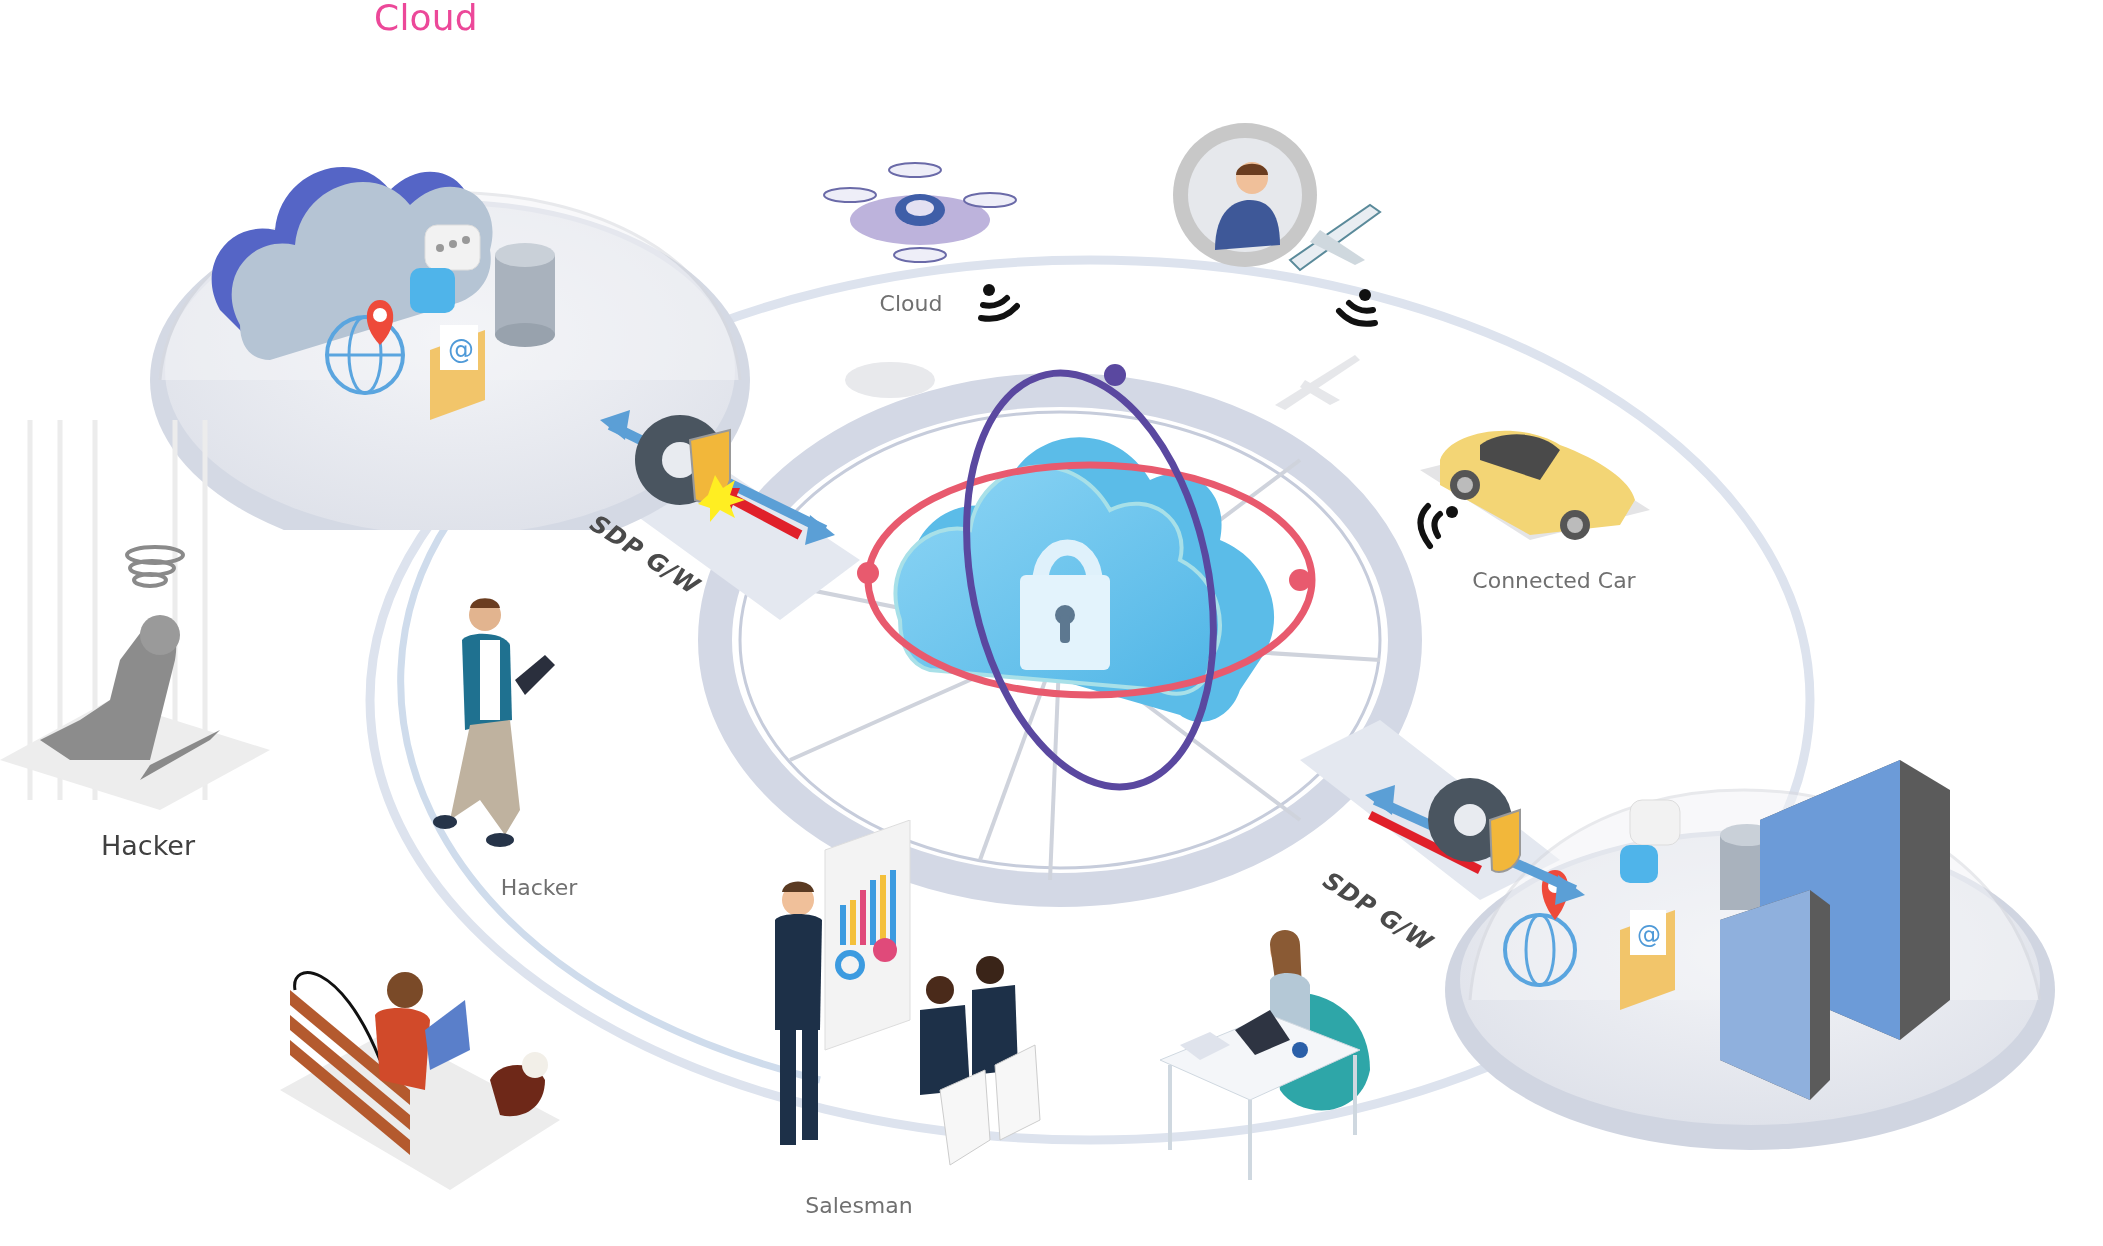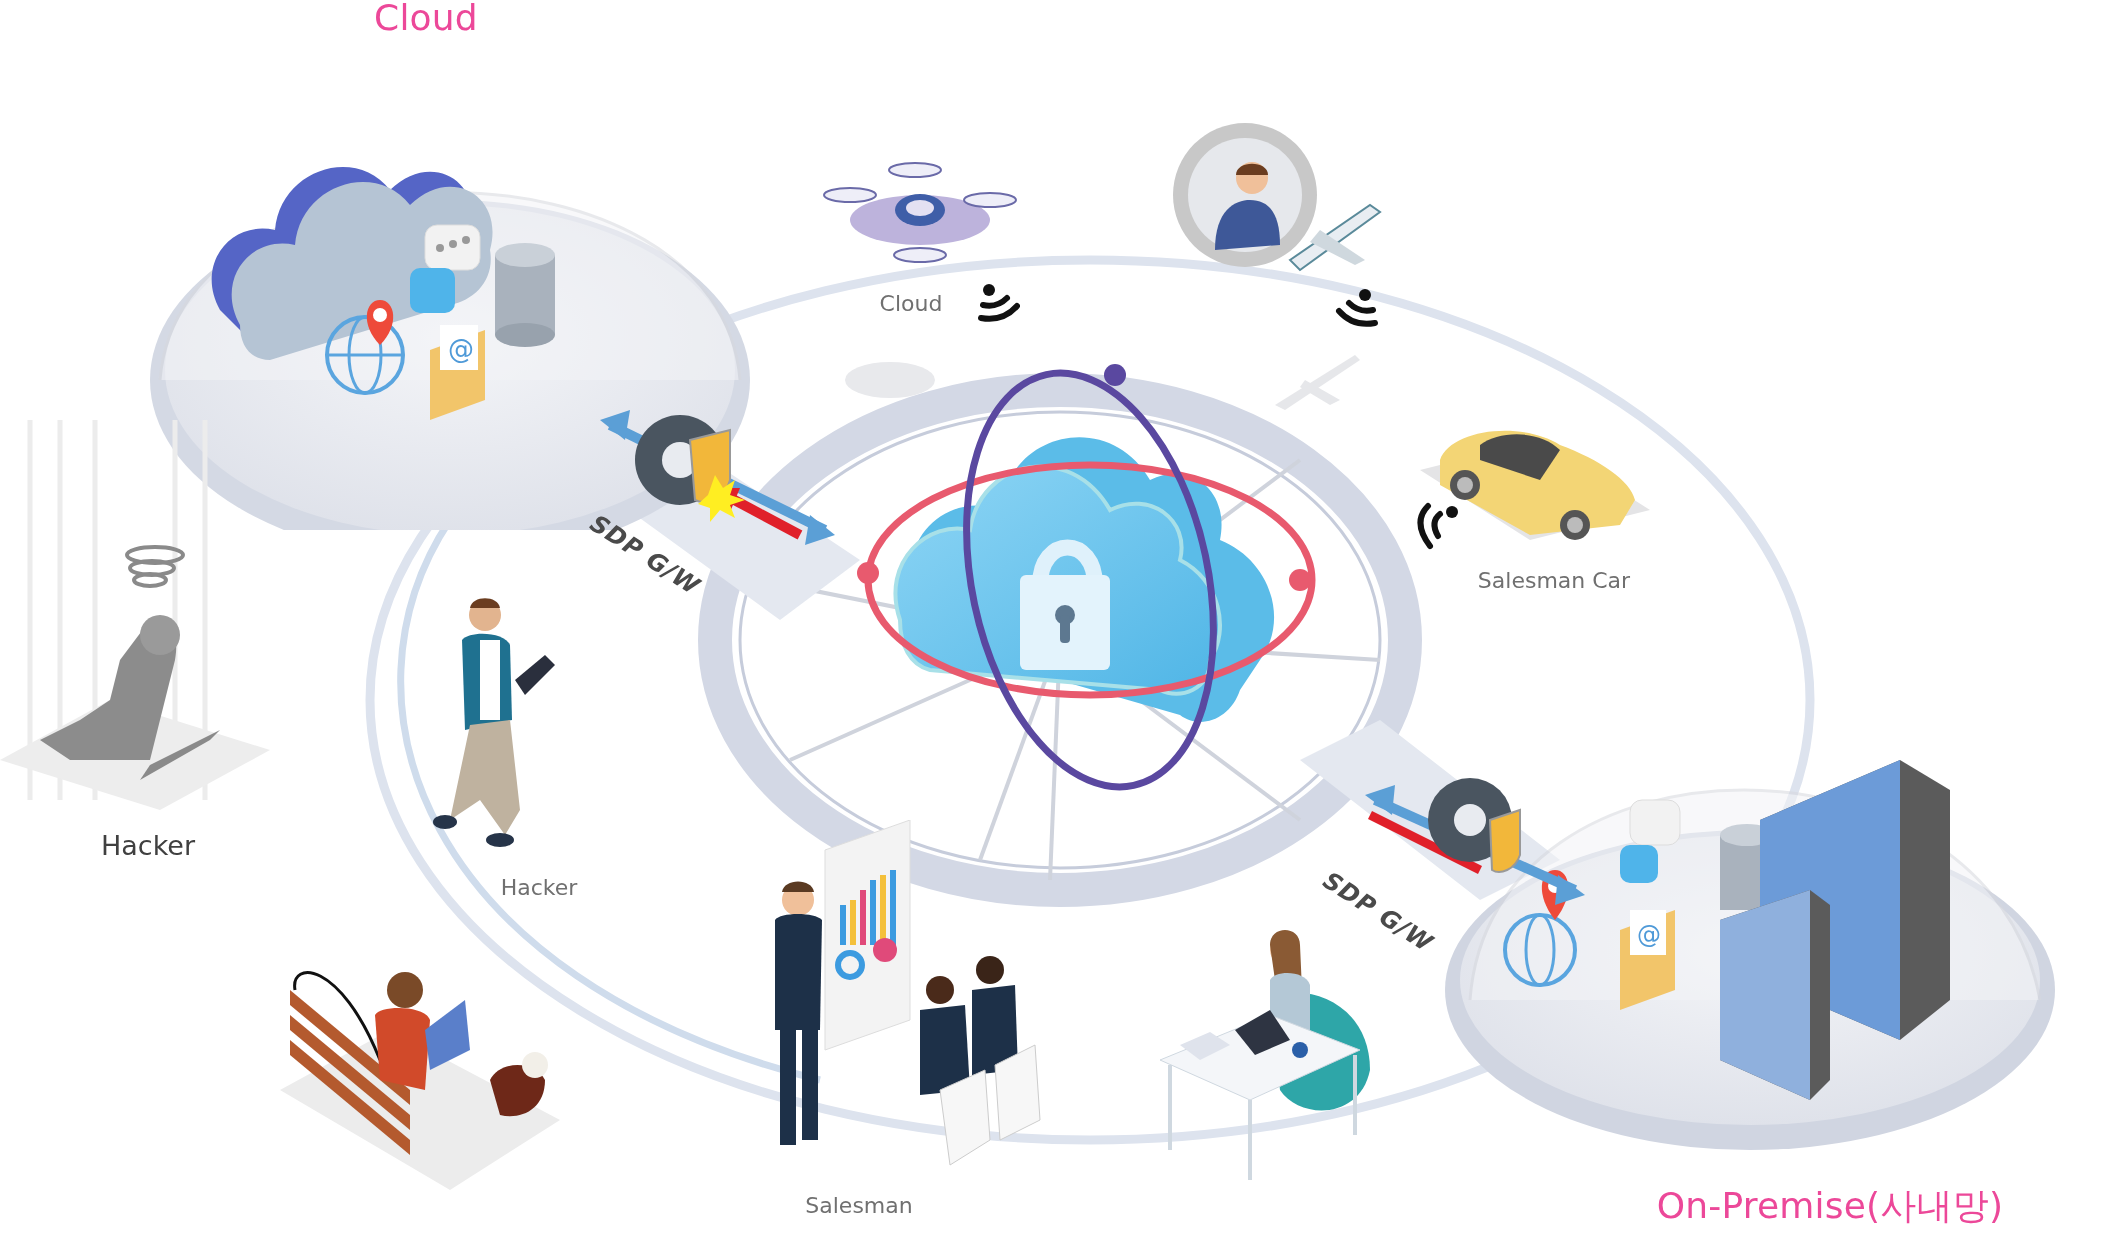--- a/index.html
+++ b/index.html
@@ -295,25 +295,24 @@
       <line x1="20" y1="145" x2="20" y2="230"></line>
         <line x1="100" y1="180" x2="100" y2="260"></line>
       <line x1="205" y1="135" x2="205" y2="215"></line>
     </g>
     <polygon points="85,110 120,90 140,120 105,135" fill="#2e3442"></polygon>
     <polygon points="30,125 60,112 80,125 50,140" fill="#dfe3ec"></polygon>
     <circle cx="150" cy="130" r="8" fill="#2a5fa8"></circle>
   </svg>
 
   <div class="label title-label" style="left:426px;top:17px;">Cloud</div>
-  <div class="label title-label" style="left:1830px;top:1206px;">On-Premise(사내망)</div>
 
   <div class="label sdp-label" style="left:645px;top:555px;transform:translate(-50%,-50%) rotate(33deg);">SDP G/W</div>
   <div class="label sdp-label" style="left:1378px;top:912px;transform:translate(-50%,-50%) rotate(33deg);">SDP G/W</div>
 
   <div class="label node-label" style="left:911px;top:303px;">Cloud</div>
-  <div class="label node-label" style="left:1554px;top:580px;">Salesman Car</div>
+  <div class="label node-label" style="left:1554px;top:580px;">Connected Car</div>
   <div class="label node-label" style="left:539px;top:887px;">Hacker</div>
   <div class="label node-label" style="left:844px;top:1205px;margin-left:15px;">Salesman</div>
 
   <div class="label hacker-label" style="left:148px;top:845px;">Hacker</div>
 
 </div>
 
 </body></html>

